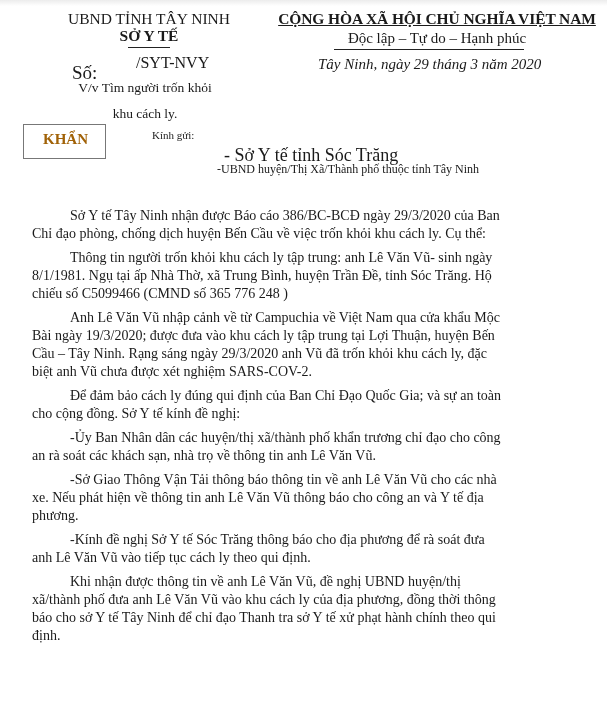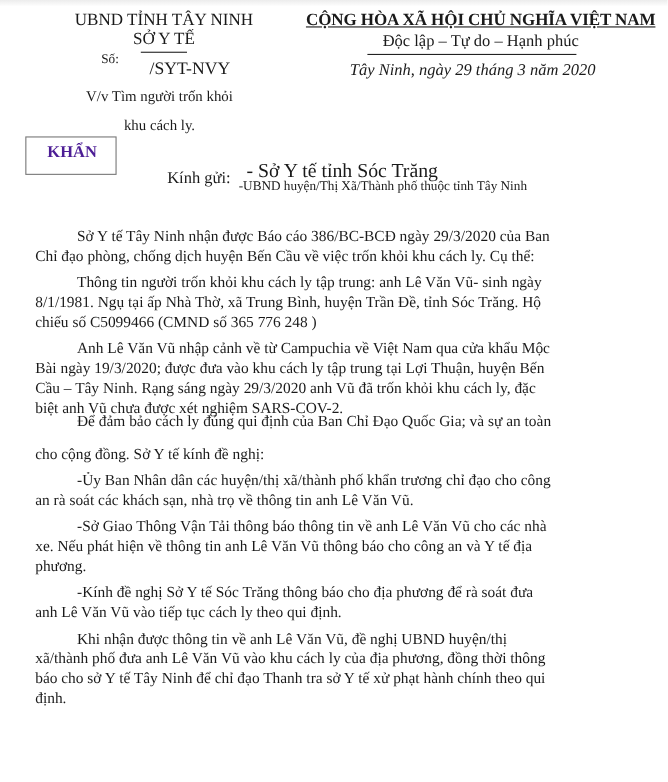--- a/index.html
+++ b/index.html
@@ -7,39 +7,39 @@
     width:607px; height:711px; overflow:hidden;
     background:#ffffff;
     font-family:"Liberation Serif", "DejaVu Serif", serif;
     color:#1a1a1a;
     position:relative;
   }
   .topshade { position:absolute; left:0; top:0; width:607px; height:6px; background:linear-gradient(#ececec,#ffffff); }
   .abs { position:absolute; white-space:nowrap; }
   .c { text-align:center; }
   .hdr-left-1 { left:64px; top:10px; width:170px; font-size:15.5px; }
-  .hdr-left-2 { left:64px; top:27px; width:170px; font-size:15.5px; font-weight:normal; }
+  .hdr-left-2 { left:64px; top:27px; width:170px; font-size:15.5px; font-weight:bold; }
   .hdr-left-rule { position:absolute; left:128px; top:47px; width:42px; height:1px; background:#222; }
-  .so { left:72px; top:46px; font-size:12px;margin-left:20px; }
+  .so { left:72px; top:62px; font-size:19px; }
   .so-num { left:136px; top:54px; font-size:16px; }
   .vv1 { left:60px; top:80px; width:170px; font-size:13.5px; }
   .vv2 { left:60px; top:106px; width:170px; font-size:13.5px; }
 
   .hdr-right-1 { left:272px; top:10px; width:330px; font-size:15.5px; font-weight:bold; letter-spacing:-0.1px;text-decoration:underline; }
   .hdr-right-2 { left:272px; top:30px; width:330px; font-size:15px; font-weight:normal; }
   .hdr-right-rule { position:absolute; left:334px; top:49px; width:190px; height:1px; background:#222; }
   .date { left:318px; top:56px; font-size:15px; font-style:italic; }
 
   .khan-box {
     position:absolute; left:23px; top:124px; width:83px; height:35px;
     border:1px solid #777; box-sizing:border-box;
   }
-  .khan-text { position:absolute; left:0; top:6px; width:83px; text-align:center; font-weight:bold; color:#4c1d95; font-size:15px; }
+  .khan-text { position:absolute; left:0; top:6px; width:83px; text-align:center; font-weight:bold; color:#a16207; font-size:15px; }
 
-  .kg-label { left:152px; top:154px; font-size:15px; }
+  .kg-label { left:152px; top:129px; font-size:11px; }
   .kg-1 { left:224px; top:145px; font-size:18px; }
   .kg-2 { left:217px; top:162px; font-size:12px; }
 
   .line { position:absolute; left:32px; font-size:14px; white-space:nowrap; }
   .ind { left:70px; }
 </style>
 </head>
 <body>
 
 <div class="topshade"></div>
@@ -70,21 +70,21 @@
   <div>
     <div class="line ind" style="top:208px">Sở Y tế Tây Ninh nhận được Báo cáo 386/BC-BCĐ ngày 29/3/2020 của Ban</div>
     <div class="line" style="top:226px">Chỉ đạo phòng, chống dịch huyện Bến Cầu về việc trốn khỏi khu cách ly. Cụ thể:</div>
     <div class="line ind" style="top:250px">Thông tin người trốn khỏi khu cách ly tập trung: anh Lê Văn Vũ- sinh ngày</div>
     <div class="line" style="top:268px">8/1/1981. Ngụ tại ấp Nhà Thờ, xã Trung Bình, huyện Trần Đề, tỉnh Sóc Trăng. Hộ</div>
     <div class="line" style="top:286px">chiếu số C5099466 (CMND số 365 776 248 )</div>
     <div class="line ind" style="top:310px">Anh Lê Văn Vũ nhập cảnh về từ Campuchia về Việt Nam qua cửa khẩu Mộc</div>
     <div class="line" style="top:328px">Bài ngày 19/3/2020; được đưa vào khu cách ly tập trung tại Lợi Thuận, huyện Bến</div>
     <div class="line" style="top:346px">Cầu – Tây Ninh. Rạng sáng ngày 29/3/2020 anh Vũ đã trốn khỏi khu cách ly, đặc</div>
     <div class="line" style="top:364px">biệt anh Vũ chưa được xét nghiệm SARS-COV-2.</div>
-    <div class="line ind" style="top:376px">Để đảm bảo cách ly đúng qui định của Ban Chỉ Đạo Quốc Gia; và sự an toàn</div>
+    <div class="line ind" style="top:388px">Để đảm bảo cách ly đúng qui định của Ban Chỉ Đạo Quốc Gia; và sự an toàn</div>
     <div class="line" style="top:406px">cho cộng đồng. Sở Y tế kính đề nghị:</div>
     <div class="line ind" style="top:430px">-Ủy Ban Nhân dân các huyện/thị xã/thành phố khẩn trương chỉ đạo cho công</div>
     <div class="line" style="top:448px">an rà soát các khách sạn, nhà trọ về thông tin anh Lê Văn Vũ.</div>
     <div class="line ind" style="top:472px">-Sở Giao Thông Vận Tải thông báo thông tin về anh Lê Văn Vũ cho các nhà</div>
     <div class="line" style="top:490px">xe. Nếu phát hiện về thông tin anh Lê Văn Vũ thông báo cho công an và Y tế địa</div>
     <div class="line" style="top:508px">phương.</div>
     <div class="line ind" style="top:532px">-Kính đề nghị Sở Y tế Sóc Trăng thông báo cho địa phương để rà soát đưa</div>
     <div class="line" style="top:550px">anh Lê Văn Vũ vào tiếp tục cách ly theo qui định.</div>
     <div class="line ind" style="top:574px">Khi nhận được thông tin về anh Lê Văn Vũ, đề nghị UBND huyện/thị</div>
     <div class="line" style="top:592px">xã/thành phố đưa anh Lê Văn Vũ  vào khu cách ly của địa phương, đồng thời thông</div>

